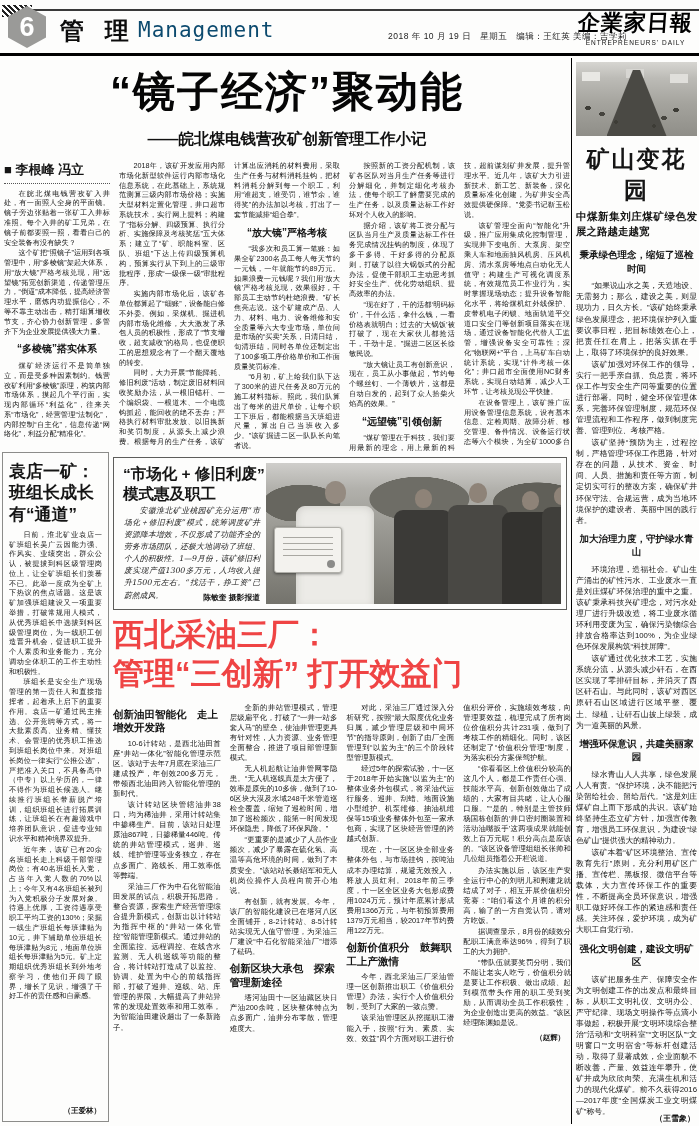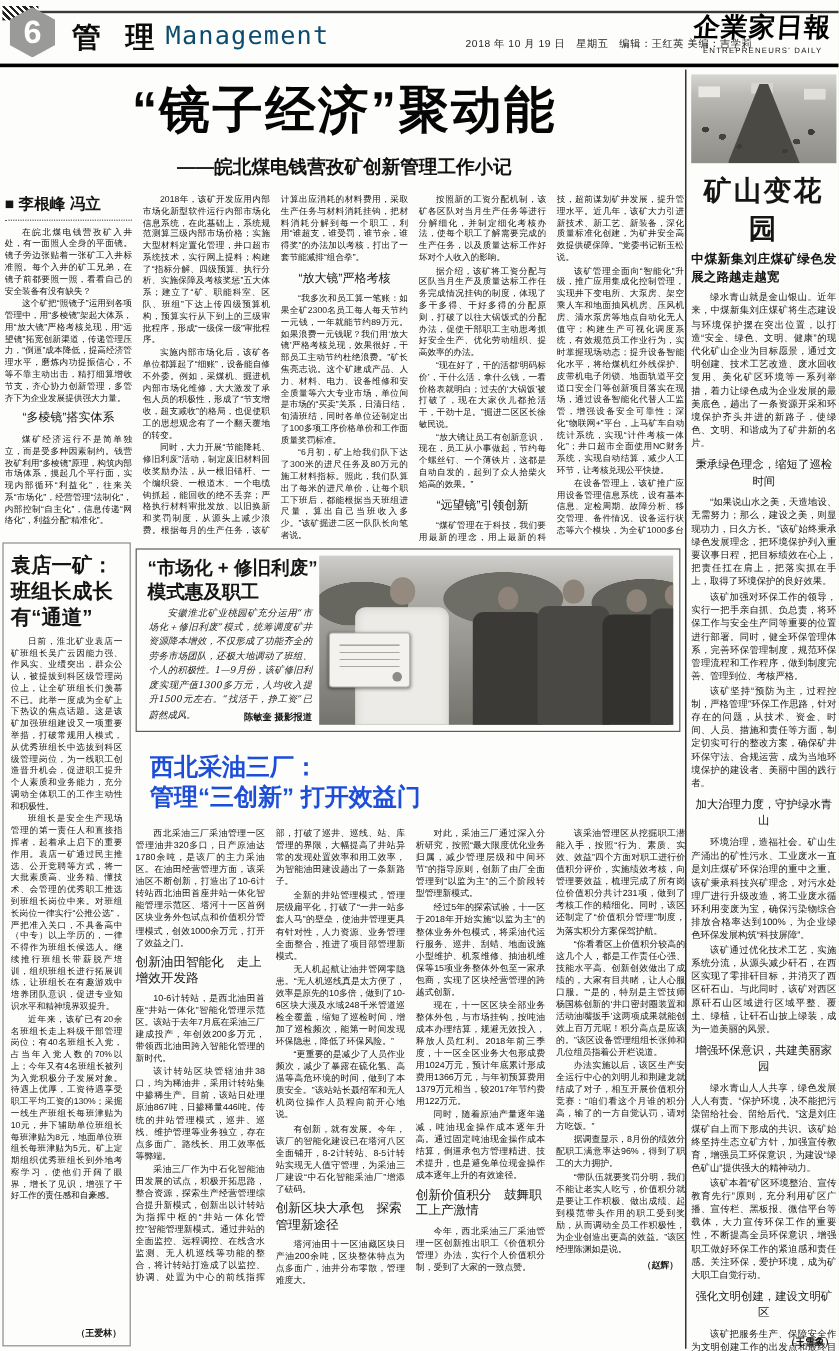--- a/index.html
+++ b/index.html
@@ -17,21 +17,21 @@
   .sec-en{position:absolute;left:138px;top:18px;font-size:21px;color:#0c4a6e;
           font-family:"DejaVu Sans Mono","Liberation Mono",monospace;letter-spacing:1px;}
   .dateline{position:absolute;left:388px;top:31px;font-size:8.5px;color:#222;letter-spacing:.5px;}
   .masthead{position:absolute;right:6px;top:8px;text-align:center;}
   .mh-cn{font-family:"DejaVu Serif","Liberation Serif",serif;font-size:22px;font-weight:900;
          letter-spacing:1px;color:#000;transform:skewX(-4deg);}
   .mh-en{font-size:6.5px;letter-spacing:1px;color:#111;margin-top:1px;}
   .header-rule{position:absolute;left:0;right:0;top:53px;height:3px;background:#000;}
   
   .para{margin:0 0 1px 0;text-indent:2em;text-align:justify;}
-  .subhead{font-weight:normal;text-align:center;margin:6px 0 5px 0;}
+  .subhead{font-weight:bold;text-align:center;margin:6px 0 5px 0;}
   .flow-byline{text-align:right;font-weight:bold;margin:4px 6px 0 0;}
   
   .main-art{position:absolute;left:4px;top:60px;width:566px;height:388px;}
   .main-title{margin:4px 0 0 0;text-align:center;font-size:42px;font-weight:900;letter-spacing:2px;color:#060606;}
   .main-sub{margin:9px 0 0 0;text-align:center;font-size:15.5px;font-weight:600;color:#111;}
   .main-cols{margin-top:11px;height:292px;overflow:hidden;column-count:5;column-gap:9px;
              font-size:7.2px;line-height:1.36;}
   .main-cols .subhead{font-size:10px;}
   .lead-byline{font-weight:bold;font-size:13px;padding-bottom:4px;margin-bottom:5px;
                border-bottom:1px dotted #555;}
@@ -93,21 +93,21 @@
   .p5{left:276px;top:24px;width:40px;}
   .p5 .head{width:16px;height:18px;}
   .p5 .torso{width:40px;height:98px;background:#403f3b;}
   .plaque{position:absolute;left:8px;top:64px;width:66px;height:44px;background:#f3f2ee;
           border:1px solid #b0afa9;border-radius:3px;box-shadow:0 1px 3px rgba(0,0,0,.45);}
   .plq-lines{position:absolute;left:8px;right:8px;top:9px;height:22px;
              background:repeating-linear-gradient(180deg,#a9a8a2 0 1px,transparent 1px 6px);}
   .plq-seal{position:absolute;right:6px;bottom:4px;width:8px;height:8px;border-radius:50%;background:#8b8b89;}
   
   .xart{position:absolute;left:113px;top:616px;width:458px;height:508px;}
-  .x-title{font-size:20px;font-weight:900;line-height:1.25;margin:12px;color:#1d4ed8;}
+  .x-title{font-size:31px;font-weight:900;line-height:1.25;margin:0;color:#ef4444;}
   .x-cols{margin-top:9px;height:400px;overflow:hidden;column-count:4;column-gap:9px;
           font-size:7.4px;line-height:1.36;}
   .x-cols .subhead{text-align:left;font-size:10.5px;line-height:1.3;margin:5px 0 4px 0;}
 </style>
 </head>
 <body>
 
 <div class="page">
 
   <div>
@@ -156,21 +156,20 @@
 
   <div class="sidebar">
     <div class="aerial">
       <div class="a-bldg"></div>
       <div class="a-path"></div>
       <div class="a-trees"></div>
     </div>
     <div class="side-title">矿山变花园</div>
     <div class="side-sub">中煤新集刘庄煤矿绿色发展之路越走越宽</div>
     <div class="side-flow">
-        <p class="para">绿水青山就是金山银山。近年来，中煤新集刘庄煤矿将生态建设与环境保护摆在突出位置，以打造“安全、绿色、文明、健康”的现代化矿山企业为目标愿景，通过文明创建、技术工艺改造、废水回收复用、美化矿区环境等一系列举措，着力让绿色成为企业发展的最美底色，趟出了一条资源开采和环境保护齐头并进的新路子，使绿色、文明、和谐成为了矿井新的名片。</p>
         <div class="subhead">秉承绿色理念，缩短了巡检时间</div>
         <p class="para">“如果说山水之美，天造地设、无需努力；那么，建设之美，则显现功力，日久方长。”该矿始终秉承绿色发展理念，把环境保护列入重要议事日程，把目标绩效在心上，把责任扛在肩上，把落实抓在手上，取得了环境保护的良好效果。</p>
         <p class="para">该矿加强对环保工作的领导，实行一把手亲自抓、负总责，将环保工作与安全生产同等重要的位置进行部署。同时，健全环保管理体系，完善环保管理制度，规范环保管理流程和工作程序，做到制度完善、管理到位、考核严格。</p>
         <p class="para">该矿坚持“预防为主，过程控制，严格管理”环保工作思路，针对存在的问题，从技术、资金、时间、人员、措施和责任等方面，制定切实可行的整改方案，确保矿井环保守法、合规运营，成为当地环境保护的建设者、美丽中国的践行者。</p>
         <div class="subhead">加大治理力度，守护绿水青山</div>
         <p class="para">环境治理，造福社会。矿山生产涌出的矿性污水、工业废水一直是刘庄煤矿环保治理的重中之重。该矿秉承科技兴矿理念，对污水处理厂进行升级改造，将工业废水循环利用变废为宝，确保污染物综合排放合格率达到100%，为企业绿色环保发展构筑“科技屏障”。</p>
         <p class="para">该矿通过优化技术工艺，实施系统分流，从源头减少矸石，在西区实现了零排矸目标，并消灭了西区矸石山。与此同时，该矿对西区原矸石山区域进行区域平整、覆土、绿植，让矸石山披上绿装，成为一道美丽的风景。</p>
         <div class="subhead">增强环保意识，共建美丽家园</div>
         <p class="para">绿水青山人人共享，绿色发展人人有责。“保护环境，决不能把污染留给社会、留给后代。”这是刘庄煤矿自上而下形成的共识。该矿始终坚持生态立矿方针，加强宣传教育，增强员工环保意识，为建设“绿色矿山”提供强大的精神动力。</p>
         <p class="para">该矿本着“矿区环境整治、宣传教育先行”原则，充分利用矿区广播、宣传栏、黑板报、微信平台等载体，大力宣传环保工作的重要性，不断提高全员环保意识，增强职工做好环保工作的紧迫感和责任感。关注环保，爱护环境，成为矿大职工自觉行动。</p>
@@ -229,35 +228,33 @@
       </div>
     </div>
   </div>
 
   <div class="xart">
     <h1 class="x-title">
       <div>西北采油三厂：</div>
       <div>管理“三创新” 打开效益门</div>
     </h1>
     <div class="x-cols">
-        <p class="para">西北采油三厂采油管理一区管理油井320多口，日产原油达1780余吨，是该厂的主力采油区。在油田经营管理方面，该采油区不断创新，打造出了10-6计转站西北油田首座井站一体化智能管理示范区、塔河十一区首例区块业务外包试点和价值积分管理模式，创效1000余万元，打开了效益之门。</p>
         <div class="subhead">创新油田智能化　走上增效开发路</div>
         <p class="para">10-6计转站，是西北油田首座“井站一体化”智能化管理示范区。该站于去年7月底在采油三厂建成投产，年创效200多万元，带领西北油田跨入智能化管理的新时代。</p>
         <p class="para">该计转站区块管辖油井38口，均为稀油井，采用计转站集中掺稀生产。目前，该站日处理原油867吨，日掺稀量446吨。传统的井站管理模式，巡井、巡线、维护管理等业务独立，存在点多面广、路线长、用工效率低等弊端。</p>
         <p class="para">采油三厂作为中石化智能油田发展的试点，积极开拓思路，整合资源，探索生产经营管理综合提升新模式，创新出以计转站为指挥中枢的“井站一体化管控”智能管理新模式。通过井站的全面监控、远程调控、在线含水监测、无人机巡线等功能的整合，将计转站打造成了以监控、协调、处置为中心的前线指挥部，打破了巡井、巡线、站、库管理的界限，大幅提高了井站异常的发现处置效率和用工效率，为智能油田建设趟出了一条新路子。</p>
         <p class="para">全新的井站管理模式，管理层级扁平化，打破了“一井一站多套人马”的壁垒，使油井管理更具有针对性，人力资源、业务管理全面整合，推进了项目部管理新模式。</p>
         <p class="para">无人机起航让油井管网零隐患。“无人机巡线真是太方便了，效率是原先的10多倍，做到了10-6区块大漠及水域248千米管道巡检全覆盖，缩短了巡检时间，增加了巡检频次，能第一时间发现环保隐患，降低了环保风险。”</p>
         <p class="para">“更重要的是减少了人员作业频次，减少了暴露在硫化氢、高温等高危环境的时间，做到了本质安全。”该站站长聂绍军和无人机岗位操作人员程向前开心地说。</p>
         <p class="para">有创新，就有发展。今年，该厂的智能化建设已在塔河八区全面铺开，8-2计转站、8-5计转站实现无人值守管理，为采油三厂建设“中石化智能采油厂”增添了砝码。</p>
         <div class="subhead">创新区块大承包　探索管理新途径</div>
         <p class="para">塔河油田十一区油藏区块日产油200余吨，区块整体特点为点多面广，油井分布零散，管理难度大。</p>
         <p class="para">对此，采油三厂通过深入分析研究，按照“最大限度优化业务归属，减少管理层级和中间环节”的指导原则，创新了由厂全面管理到“以监为主”的三个阶段转型管理新模式。</p>
         <p class="para">经过5年的探索试验，十一区于2018年开始实施“以监为主”的整体业务外包模式，将采油代运行服务、巡井、刮蜡、地面设施小型维护、机泵维修、抽油机维保等15项业务整体外包至一家承包商，实现了区块经营管理的跨越式创新。</p>
         <p class="para">现在，十一区区块全部业务整体外包，与市场挂钩，按吨油成本办理结算，规避无效投入，释放人员红利。2018年前三季度，十一区全区业务大包形成费用1024万元，预计年底累计形成费用1366万元，与年初预算费用1379万元相当，较2017年节约费用122万元。</p>
-        <p class="para">同时，随着原油产量逐年递减，吨油现金操作成本逐年升高。通过固定吨油现金操作成本结算，倒逼承包方管理精进、技术提升，也是避免单位现金操作成本逐年上升的有效途径。</p>
         <div class="subhead">创新价值积分　鼓舞职工上产激情</div>
         <p class="para">今年，西北采油三厂采油管理一区创新推出职工《价值积分管理》办法，实行个人价值积分制，受到了大家的一致点赞。</p>
         <p class="para">该采油管理区从挖掘职工潜能入手，按照“行为、素质、实效、效益”四个方面对职工进行价值积分评价，实施绩效考核，向管理要效益，梳理完成了所有岗位价值积分共计231项，做到了考核工作的精细化。同时，该区还制定了“价值积分管理”制度，为落实积分方案保驾护航。</p>
         <p class="para">“你看看区上价值积分较高的这几个人，都是工作责任心强、技能水平高、创新创效做出了成绩的，大家有目共睹，让人心服口服。”“是的，特别是主管技师杨国栋创新的‘井口密封圈装置和活动油嘴扳手’这两项成果就能创效上百万元呢！积分高点是应该的。”该区设备管理组组长张帅和几位组员指着公开栏说道。</p>
         <p class="para">办法实施以后，该区生产安全运行中心的刘明儿和荆建龙就结成了对子，相互开展价值积分竞赛：“咱们看这个月谁的积分高，输了的一方自觉认罚，请对方吃饭。”</p>
         <p class="para">据调查显示，8月份的绩效分配职工满意率达96%，得到了职工的大力拥护。</p>
         <p class="para">“带队伍就要奖罚分明，我们不能让老实人吃亏，价值积分就是要让工作积极、做出成绩、起到模范带头作用的职工受到奖励，从而调动全员工作积极性，为企业创造出更高的效益。”该区经理陈渊如是说。</p>
         <p class="flow-byline">（赵辉）</p>
       </div>
   </div>

